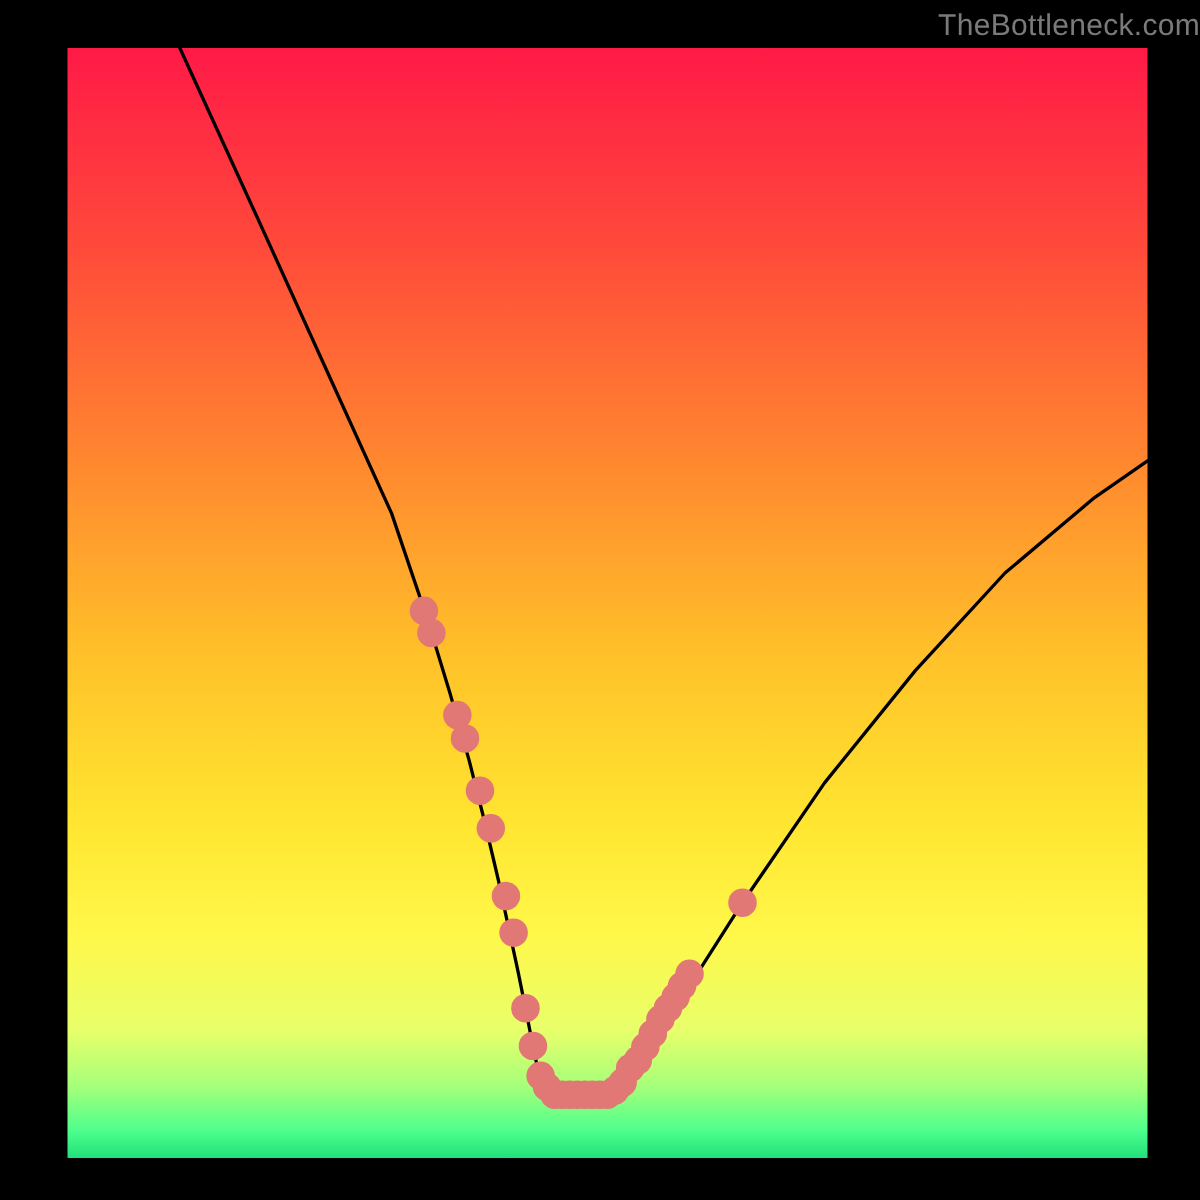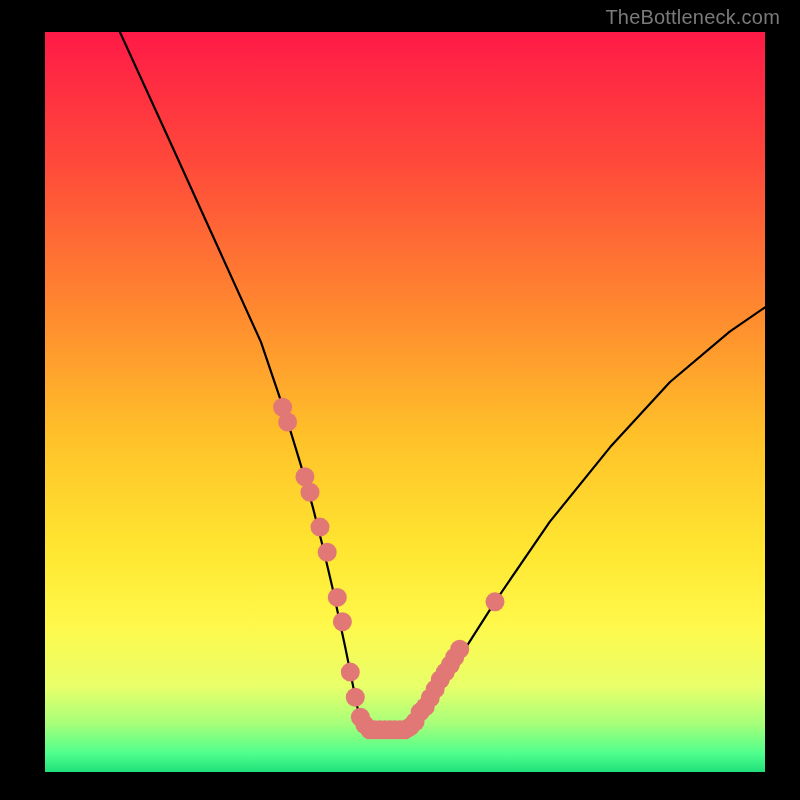--- a/index.html
+++ b/index.html
@@ -11,21 +11,21 @@
     overflow: hidden;
   }
   .stage {
     position: relative;
     width: 800px;
     height: 800px;
   }
   .watermark {
     position: absolute;
     top: 6px;
-    right: 20px;
+    right: 0;
     font-family: Arial, Helvetica, sans-serif;
     font-size: 20px;
     color: #7a7a7a;
     letter-spacing: 0.2px;
     user-select: none;
   }
   svg {
     display: block;
   }
 </style>

